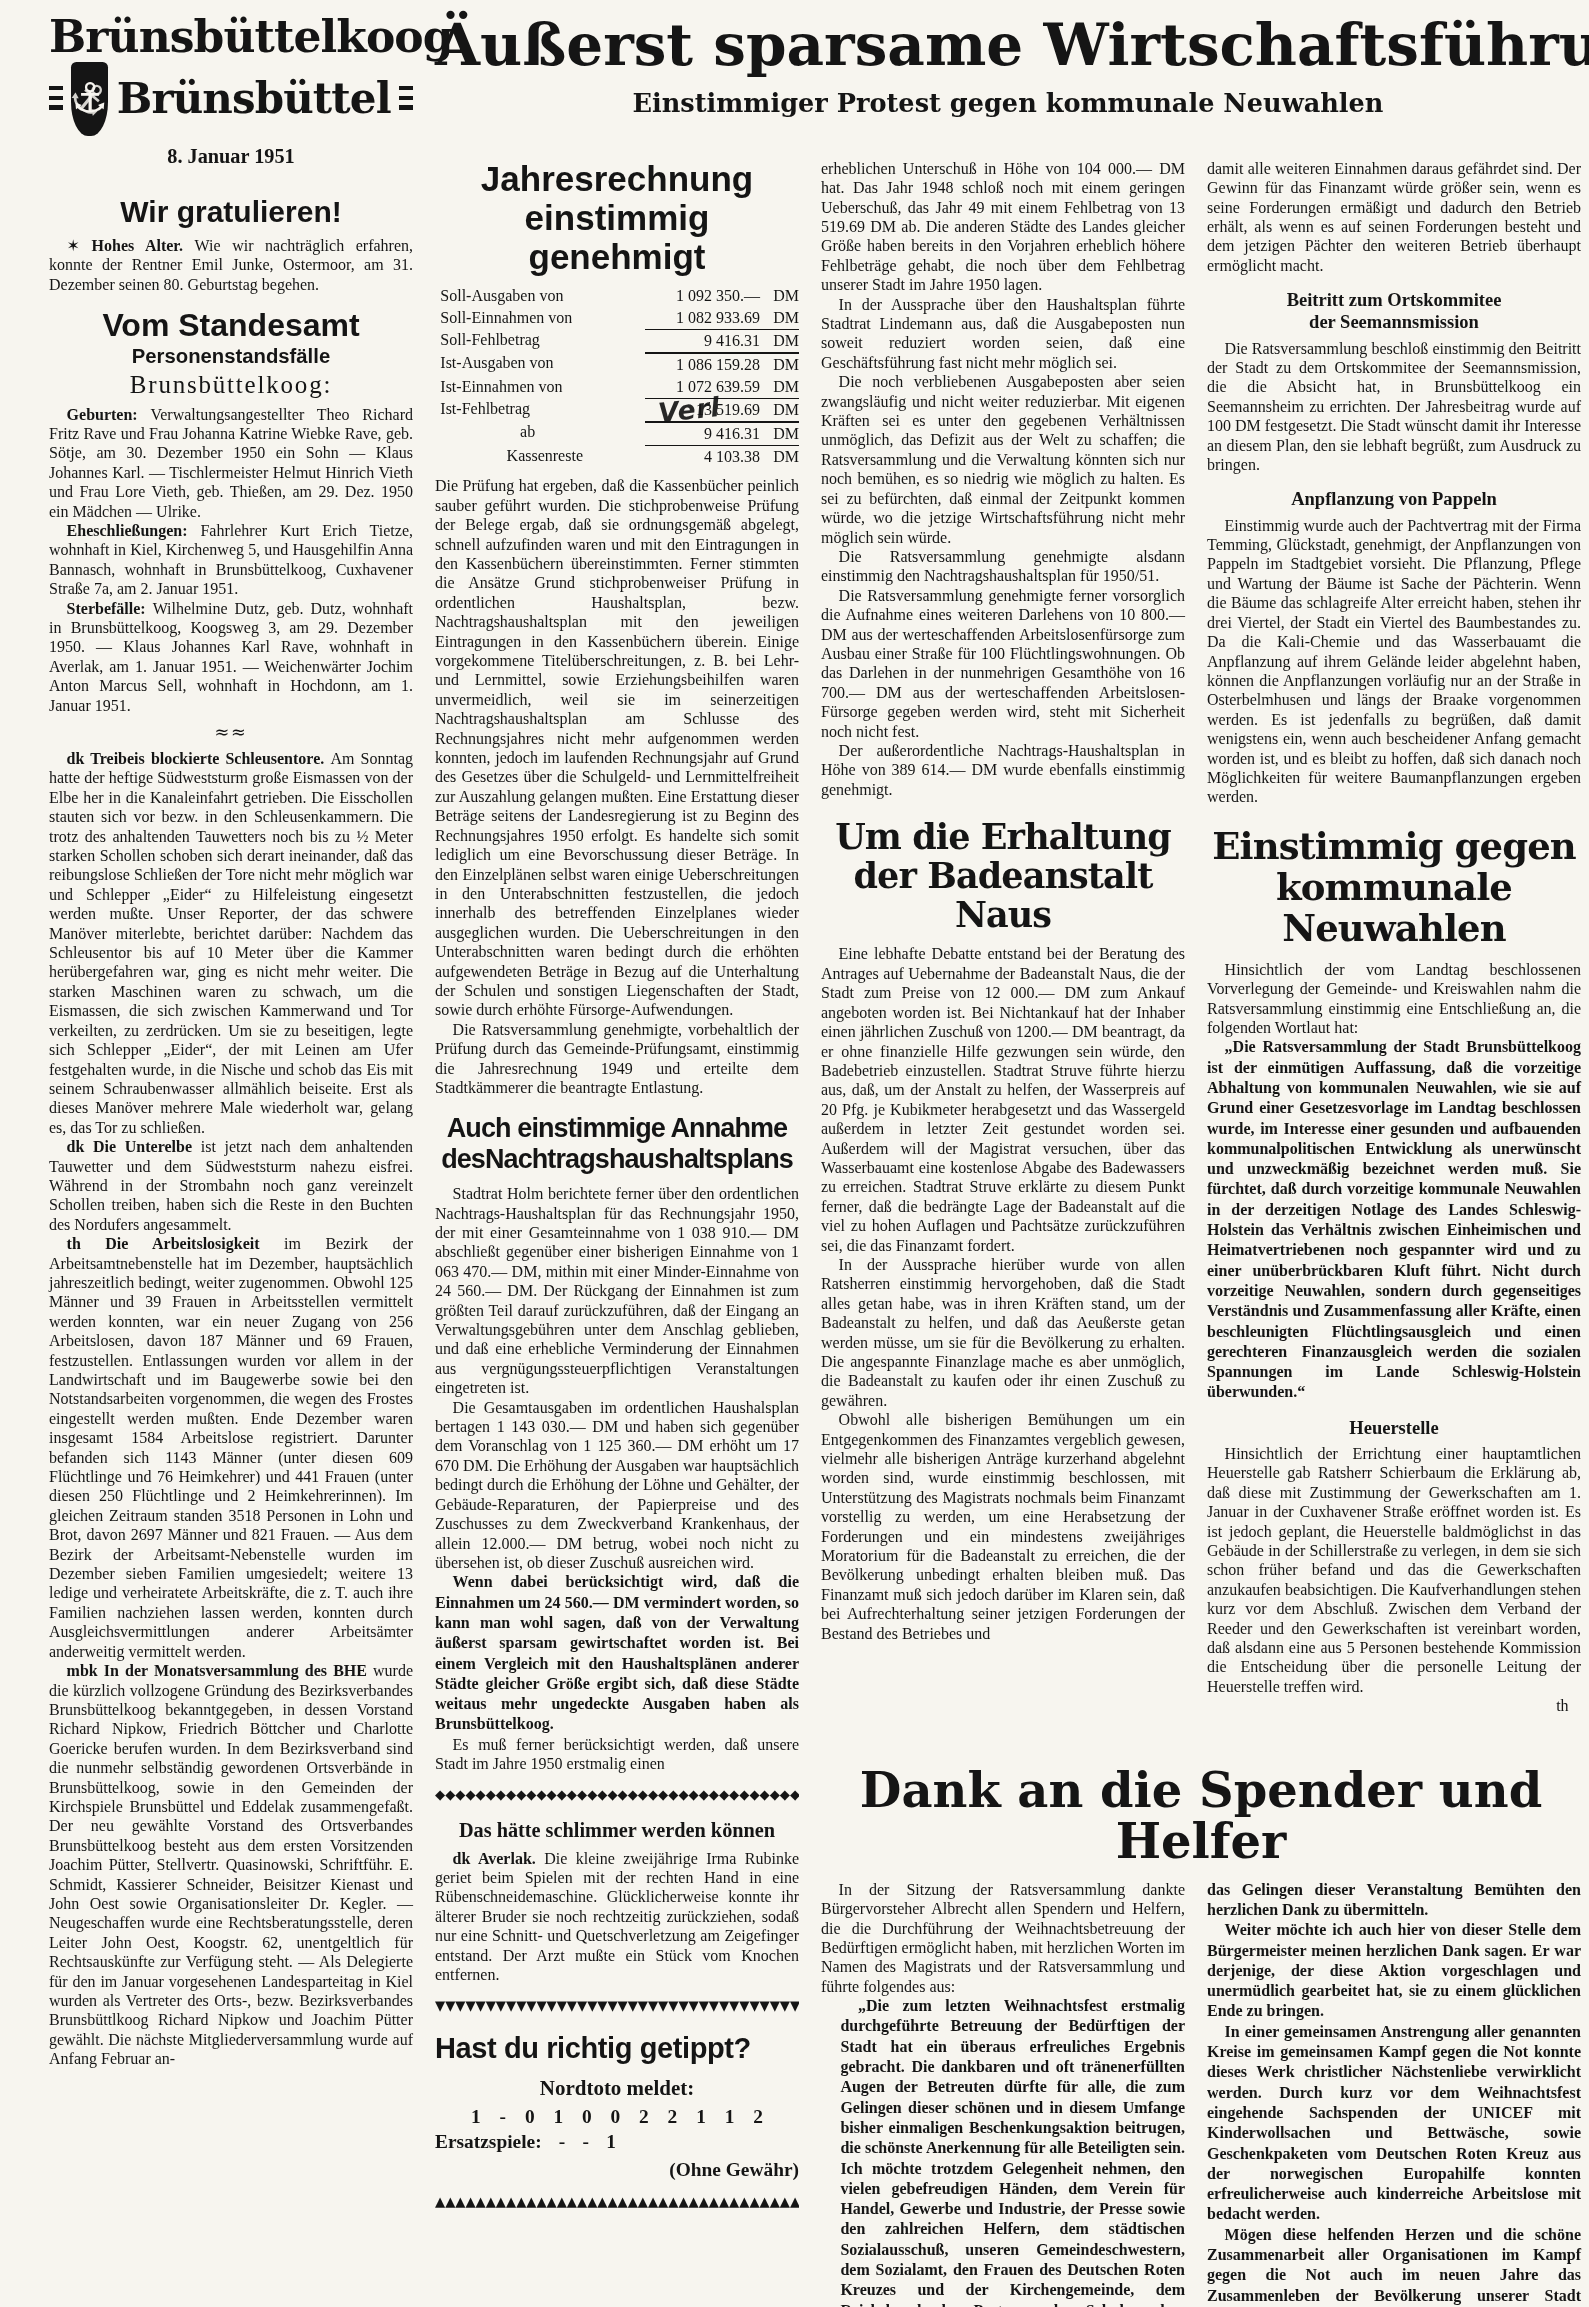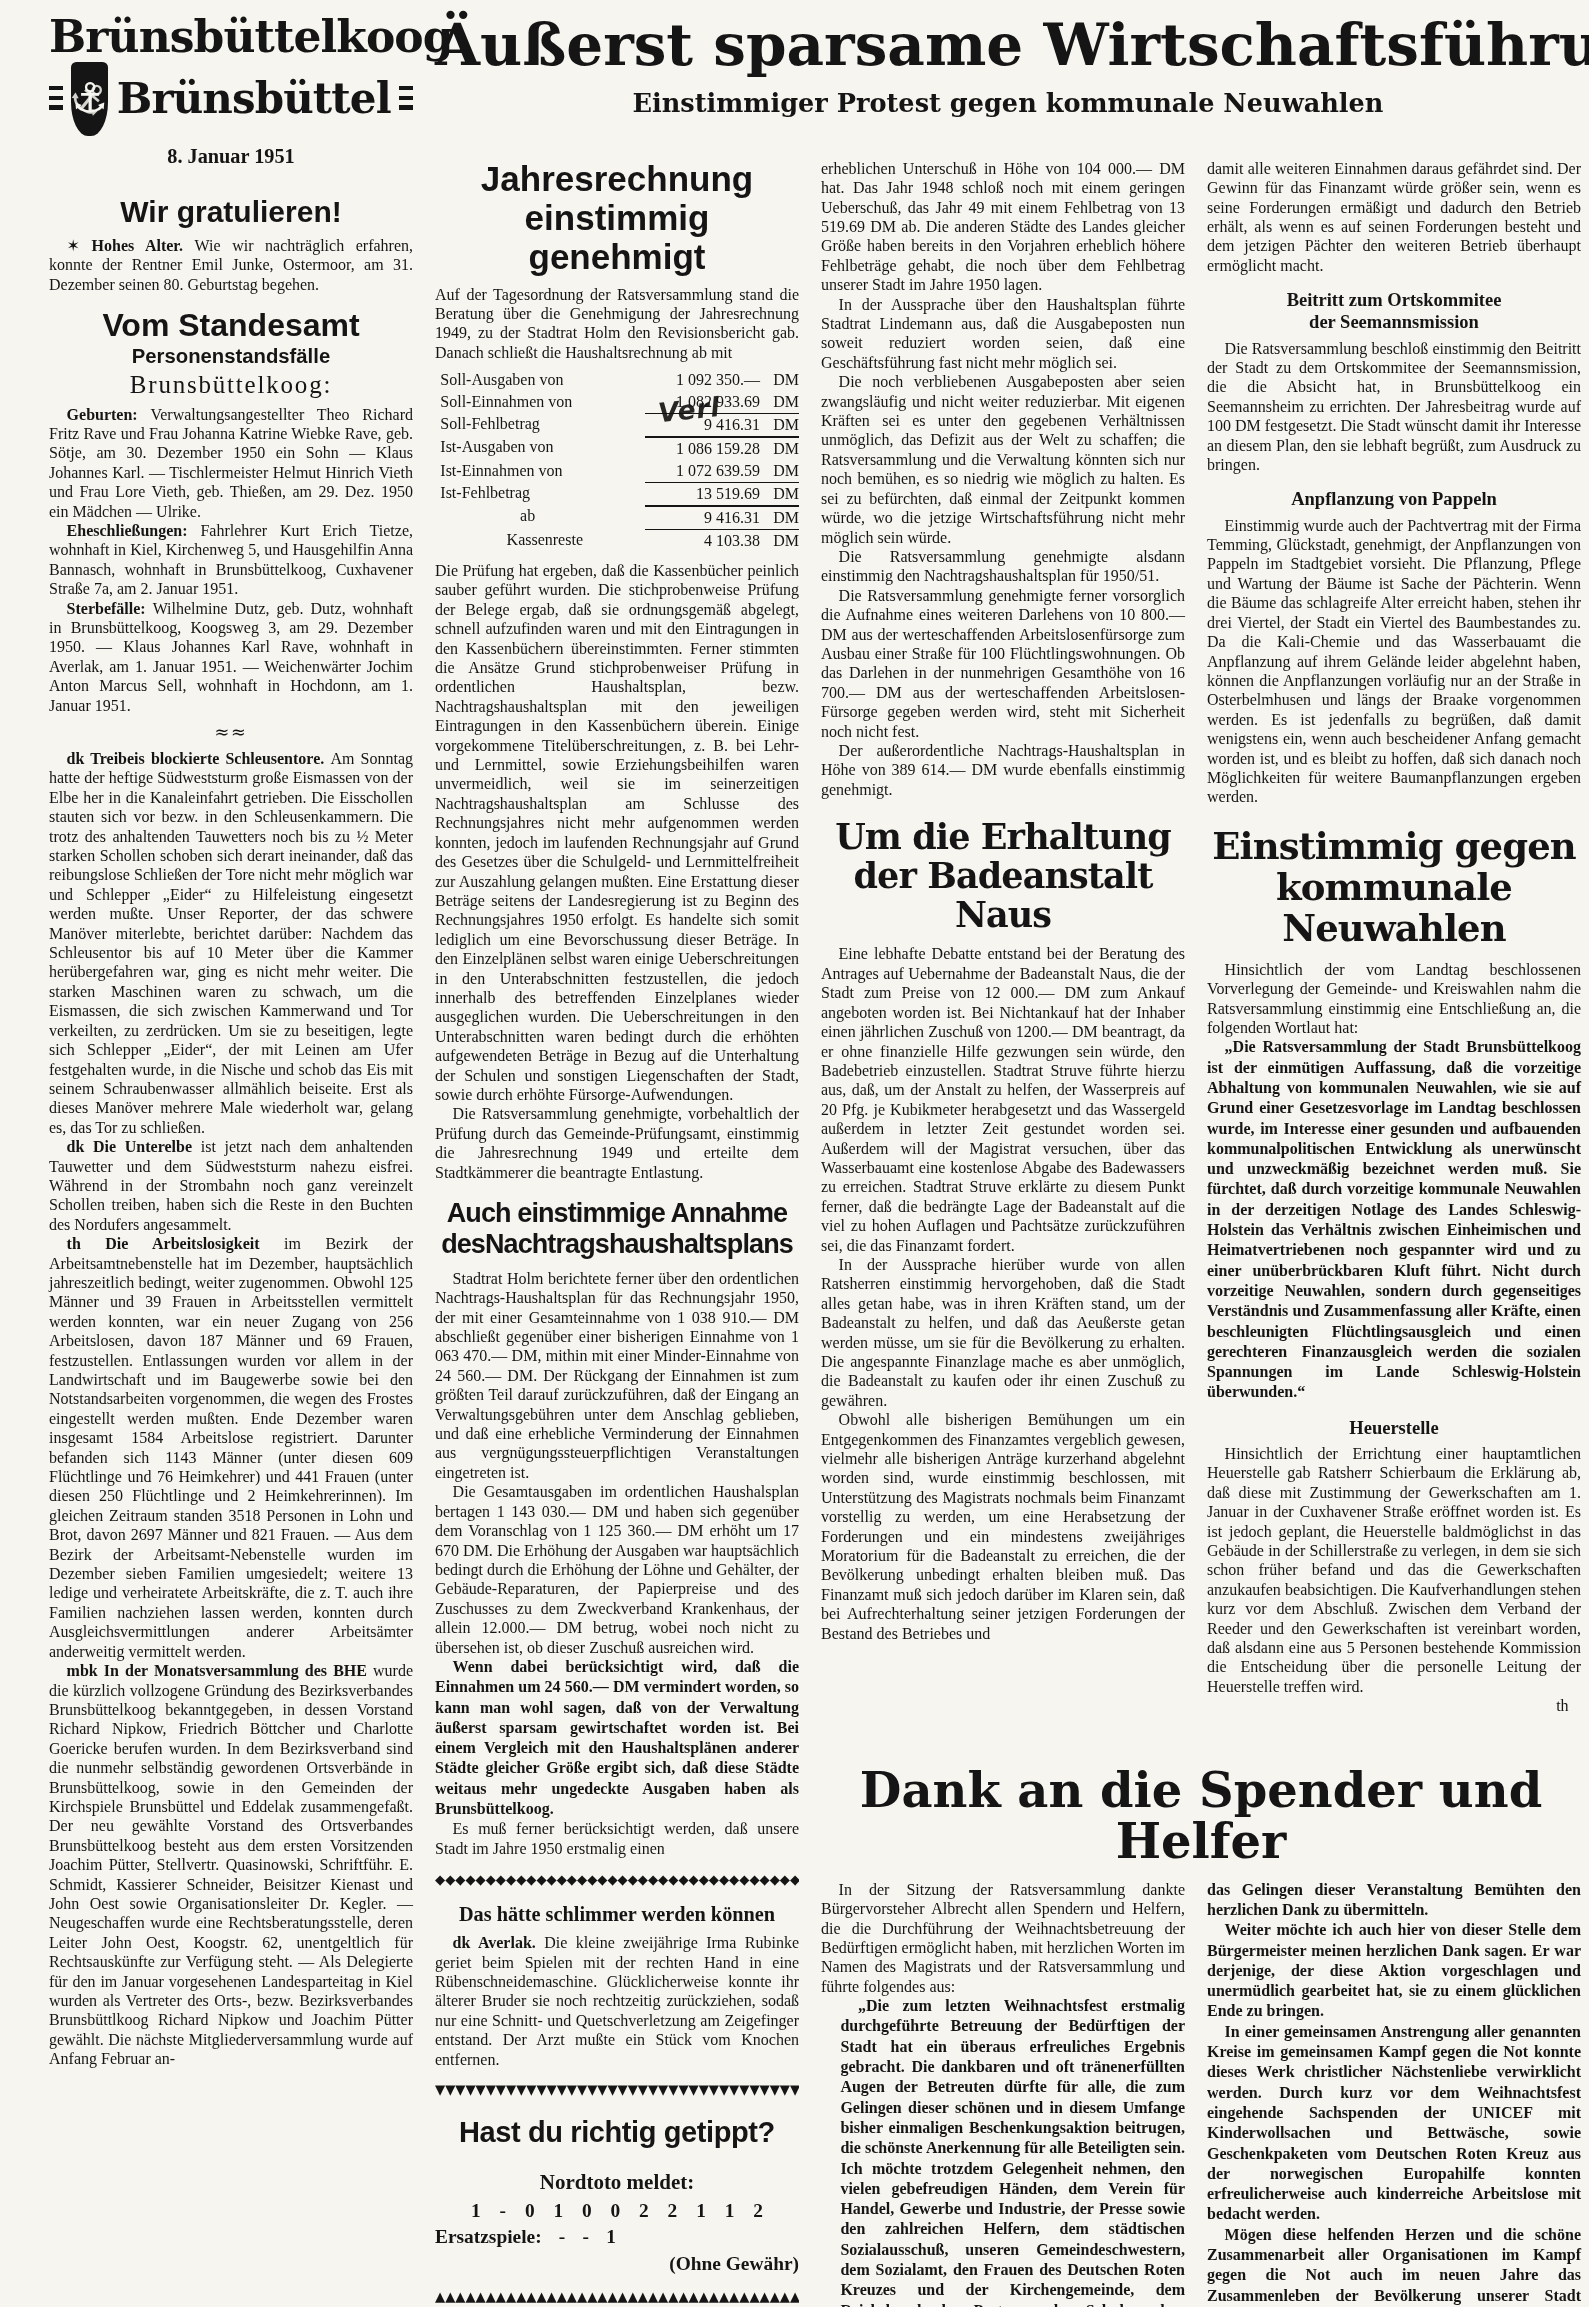--- a/index.html
+++ b/index.html
@@ -45,21 +45,21 @@
   .t-main{font-size:58px;line-height:62px;font-family:"DejaVu Serif",serif;font-weight:900;letter-spacing:0;margin-top:5.3px;white-space:nowrap}
   .t-sub{font-size:25.6px;line-height:30px;font-weight:bold;font-family:"DejaVu Serif",serif;margin-top:12.4px}
 
   .t-jahres{font-size:35px;line-height:39px;margin:0 0 8.8px}
   .t-nachtrag{font-size:27px;line-height:31px;letter-spacing:-0.9px;margin:16px 0 8.8px}
   .t-bade{font-size:35px;line-height:39px;margin:17.7px 0 10.6px;letter-spacing:-0.9px}
   .t-neuwahlen{font-size:37px;line-height:41px;margin:19.4px 0 10.6px;letter-spacing:-0.9px}
   .t-dank{font-size:48px;line-height:51px;margin:3.5px 0 12.4px}
   .t-sub4{font-size:18.5px;line-height:22px;margin:14px 0 5.3px;white-space:pre-line;font-family:"Liberation Serif",serif;font-weight:bold}
   .t-schlimmer{font-size:20.3px;line-height:24px;margin:14px 0 7px;font-family:"Liberation Serif",serif;font-weight:bold}
-  .t-toto{font-family:"Liberation Sans","DejaVu Sans",sans-serif;font-weight:bold;font-size:29px;line-height:34px;letter-spacing:-0.4px;margin:16px 0 21px;text-align:center}
+  .t-toto{font-family:"Liberation Sans","DejaVu Sans",sans-serif;font-weight:bold;font-size:29px;line-height:34px;letter-spacing:-0.4px;margin:16px 0 11px;text-align:left}
   .t-nordtoto{font-size:21px;line-height:25px;margin:3.5px 0 5.3px;text-align:center;font-weight:bold;font-family:"Liberation Serif",serif}
   .toto-line{font-size:19.4px;font-weight:bold;text-align:center;word-spacing:14px;margin-top:3.5px}
   .toto-line2{font-size:19.4px;font-weight:bold;text-align:left;word-spacing:12.4px;margin-top:3.5px}
   .toto-line3{font-size:19.4px;font-weight:bold;text-align:right;margin-top:5.3px}
 
   .divider{white-space:nowrap;overflow:hidden;text-align:center;font-size:13.2px;letter-spacing:0;line-height:17.7px;margin:12.4px 0;font-family:"DejaVu Sans",sans-serif}
 
   
   .ftable{margin:7px 0 8.8px;padding-left:5.3px}
   .frow{display:flex;font-size:16px;line-height:22px}
@@ -120,21 +120,20 @@
   </div>
 
   <div class="headarea">
     <div class="t-main">Äußerst sparsame Wirtschaftsführung</div>
     <div class="t-sub">Einstimmiger Protest gegen kommunale Neuwahlen</div>
   </div>
 
   <div class="c2">
     <div class="h-sans t-jahres">Jahresrechnung
 einstimmig genehmigt</div>
-    <p class="noindent">Auf der Tagesordnung der Ratsversammlung stand die Beratung über die Genehmigung der Jahresrechnung 1949, zu der Stadtrat Holm den Revisionsbericht gab. Danach schließt die Haushaltsrechnung ab mit</p>
 
     <div class="ftable">
         <div class="frow">
           <span class="fl">Soll-Ausgaben von</span>
           <span class="fv">1 092 350.—</span>
           <span class="fu">DM</span>
         </div>
         <div class="frow">
           <span class="fl">Soll-Einnahmen von</span>
           <span class="fv">1 082 933.69</span>

